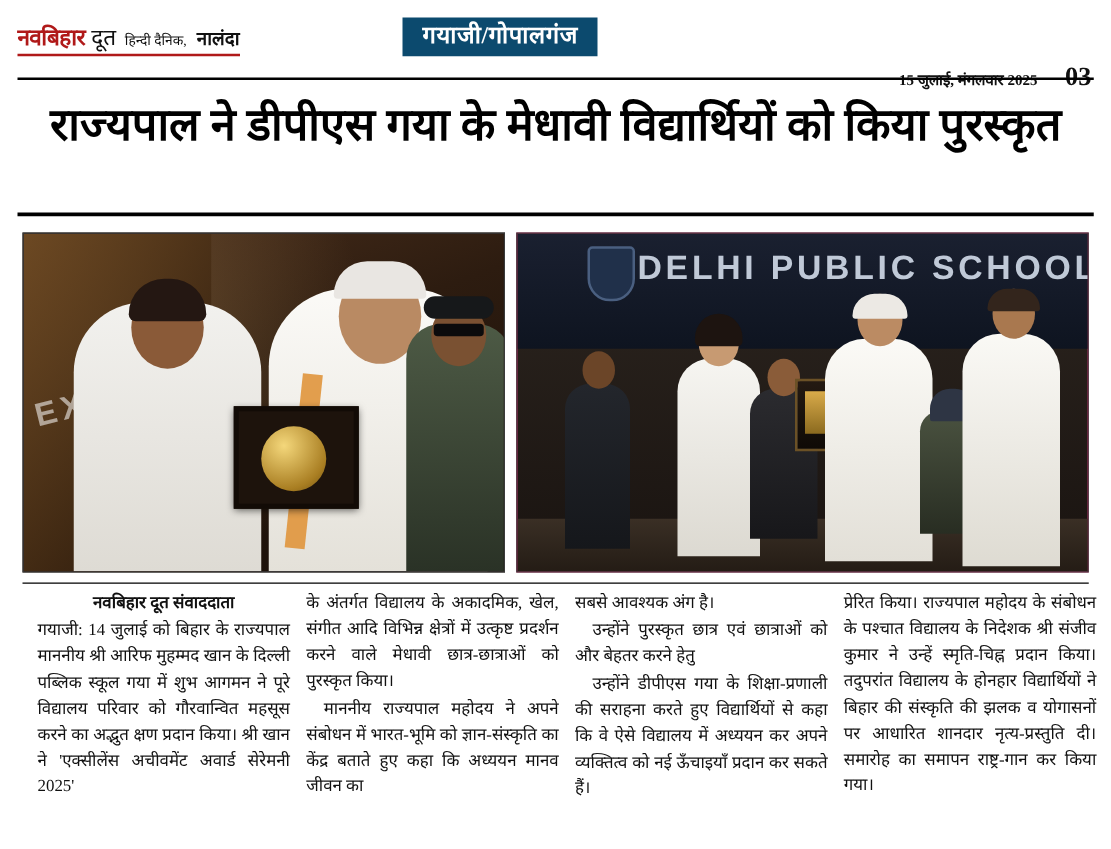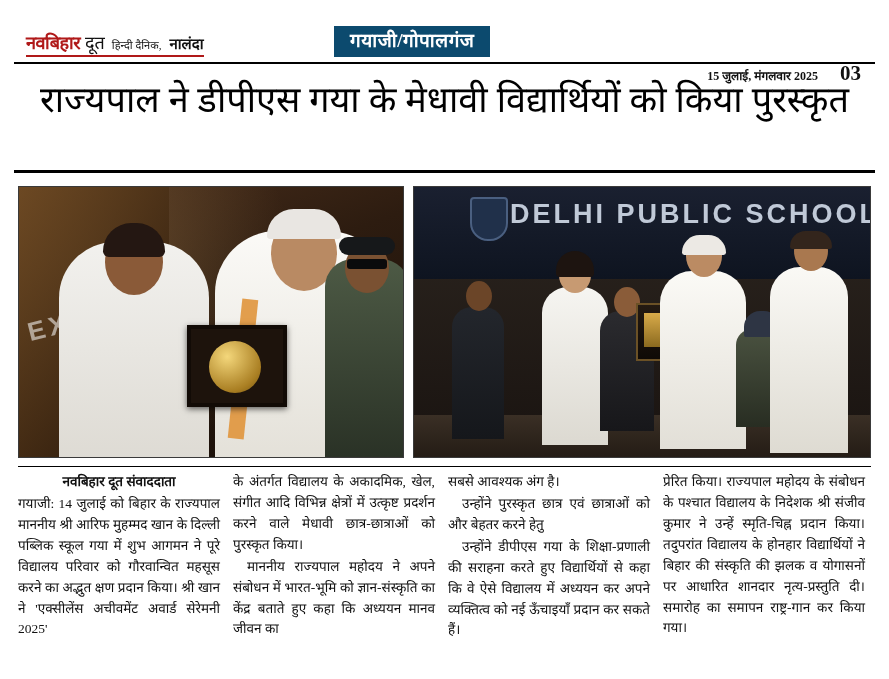--- a/index.html
+++ b/index.html
@@ -11,21 +11,21 @@
     height: 679px;
     background: #ffffff;
     font-family: "Liberation Sans", sans-serif;
     overflow: hidden;
   }
   .page {
     position: relative;
     width: 889px;
     height: 679px;
     box-sizing: border-box;
-    padding: 12px;
+    padding: 0;
   }
 
   
   .masthead {
     position: relative;
     height: 56px;
     display: flex;
     align-items: center;
     padding: 10px 14px 0 14px;
     box-sizing: border-box;
@@ -120,21 +120,21 @@
   }
 
   
   .headline {
     position: absolute;
     left: 14px;
     right: 14px;
     top: 78px;
     text-align: center;
     font-family: "Liberation Serif", serif;
-    font-weight: normal;
+    font-weight: bold;
     font-size: 36px;
     color: #000;
     letter-spacing: 0px;
     line-height: 1.25;
     white-space: nowrap;
   }
   .rule-under-headline {
     position: absolute;
     left: 14px;
     right: 14px;
@@ -307,21 +307,21 @@
   
   .body-rule {
     position: absolute;
     left: 18px; right: 18px;
     top: 466px;
     height: 1px;
     background: #000;
   }
   .columns {
     position: absolute;
-    left: 18px;
+    left: 30px;
     top: 472px;
     width: 853px;
     display: flex;
     gap: 13px;
   }
   .col {
     width: 202px;
     font-family: "Liberation Serif", serif;
     font-size: 13.5px;
     line-height: 1.55;

